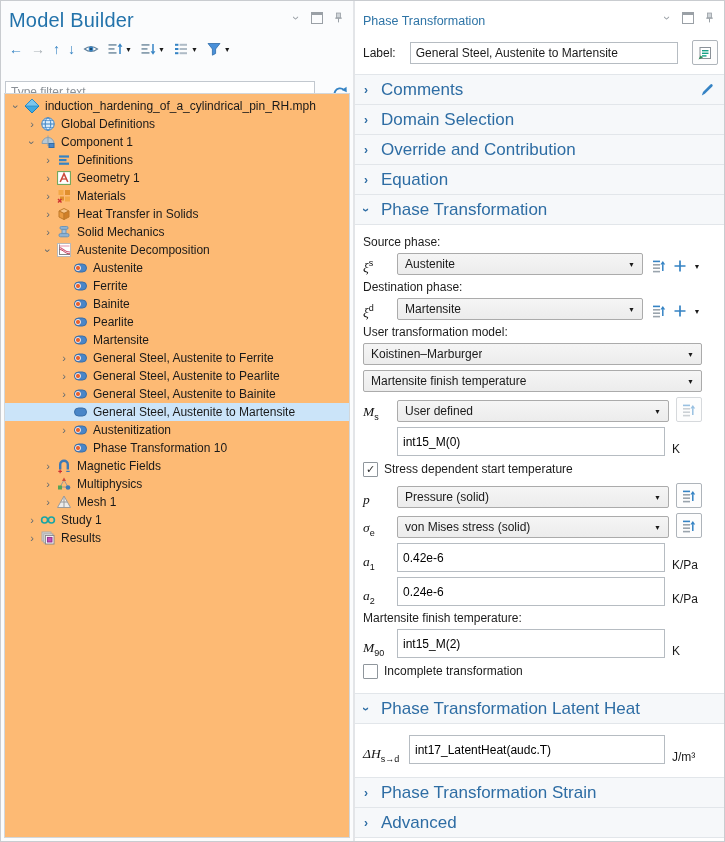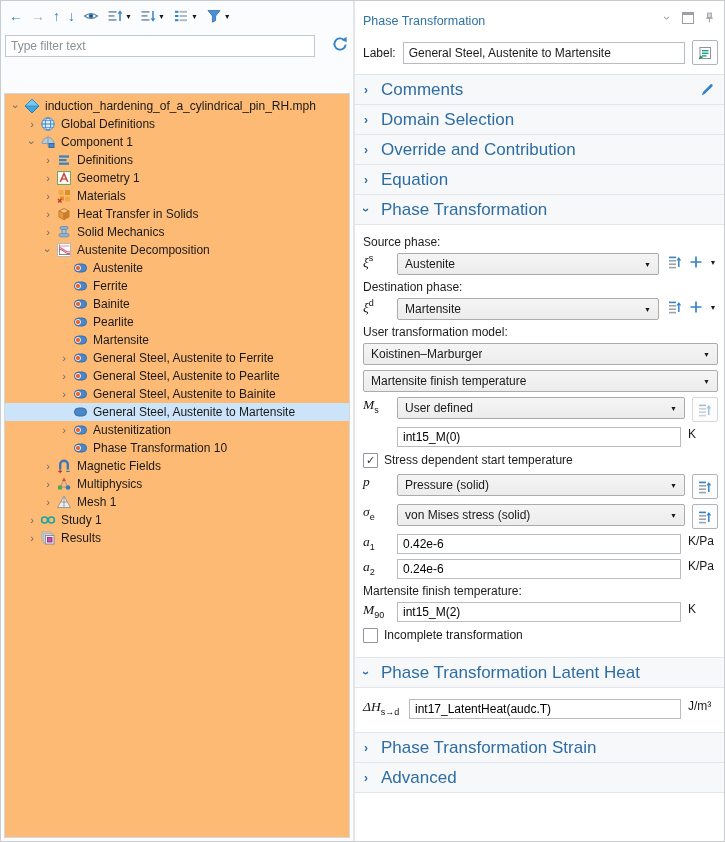--- a/index.html
+++ b/index.html
@@ -20,76 +20,92 @@
   .rot90{display:inline-block;transform:rotate(90deg);}
 
   
   .mb-toolbar{display:flex;align-items:center;gap:4px;padding:5px 6px 6px 6px;}
   .tb-item{display:inline-flex;align-items:center;gap:1px;padding:1px 2px;height:18px;}
   .tb-glyph{font-size:14px;line-height:14px;color:#3583c4;font-weight:bold;}
   .tb-glyph.disabled{color:#a9b0b6;}
   .tb-caret{font-size:7px;color:#1a1a1a;margin-left:1px;}
 
   
-  .mb-filter{display:flex;align-items:flex-start;gap:16px;margin:3px 4px 6px 4px;}
+  .mb-filter{display:flex;align-items:flex-end;gap:16px;margin:16px 4px 6px 4px;}
   .mb-filter input{flex:1;height:20px;border:1px solid #c2c8cf;background:#fff;font:12px "Liberation Sans","DejaVu Sans",sans-serif;padding:0 5px;color:#333;}
   .mb-filter input::placeholder{color:#8b9197;}
   .refresh{width:18px;height:18px;display:inline-flex;}
 
   
   .tree-box{position:absolute;top:92px;left:3px;right:3px;bottom:3px;background:#fdba74;border:1px solid #d2d7db;overflow:hidden;padding-top:3px;}
   .tree-row{height:18px;display:flex;align-items:center;white-space:nowrap;font-size:12px;cursor:default;}
   .tree-row.selected{background:#cbe4f9;}
   .tchev{width:14px;flex:none;text-align:center;color:#5f6a72;font-size:11px;line-height:11px;}
   .ticon{width:16px;height:16px;flex:none;margin:0 5px 0 1px;}
   .ticon svg{display:block;width:16px;height:16px;}
   .tlabel{padding-right:4px;}
 
   
   .set-head{padding:8px 8px 0 8px;position:relative;}
   .set-sub{font-size:12.5px;color:#2e74a6;margin-top:5px;}
-  .label-row{display:flex;align-items:center;gap:7px;margin:12px 6px 9px 8px;}
+  .label-row{display:flex;align-items:center;gap:14px;margin:12px 6px 9px 8px;}
   .label-row .ltxt{flex:none;color:#1a1a1a;}
   .label-row input{flex:1;height:20px;border:1px solid #b6bcc2;font:12px "Liberation Sans","DejaVu Sans",sans-serif;padding:0 5px;color:#1a1a1a;background:#fff;}
   .sqbtn{width:24px;height:23px;flex:none;border:1px solid #aeb4ba;background:#fdfdfd;display:inline-flex;align-items:center;justify-content:center;border-radius:2px;}
   .sqbtn svg{width:16px;height:16px;}
   .sqbtn.disabled{opacity:.5;}
 
   
   .sections{border-top:1px solid #e2e6ea;}
   .sec{height:29px;display:flex;align-items:center;gap:9px;padding:0 9px;background:#f6f8fa;border-bottom:1px solid #e2e6ea;cursor:default;}
   .sec-chev{color:#2e6da4;font-size:12px;line-height:12px;width:8px;font-weight:bold;}
   .sec-title{color:#2e6da4;font-weight:normal;font-size:17px;}
   .sec-right{margin-left:auto;display:inline-flex;width:16px;height:16px;}
   .sec-body{background:#fff;padding:5px 6px 8px 8px;border-bottom:1px solid #e2e6ea;}
 
   .flabel{margin:5px 0 4px 0;line-height:14px;color:#1c1c1c;}
-  .frow{display:flex;align-items:flex-start;margin:0 0 5px 0;}
+  .frow{display:flex;align-items:flex-end;margin:0 16px 5px 0;}
   .fsym{width:34px;flex:none;font-family:"Liberation Serif","DejaVu Serif",serif;font-style:italic;font-size:13.5px;color:#111;}
   .fsym sub,.fsym sup{font-size:9px;font-style:normal;font-family:"Liberation Sans","DejaVu Sans",sans-serif;}
   .fsym.wide{width:46px;}
   .dropdown{flex:1;height:22px;box-sizing:border-box;background:linear-gradient(#f5f5f5,#ececec);border:1px solid #ababab;border-radius:2px;display:flex;align-items:center;padding:0 7px;gap:4px;min-width:0;}
   .dropdown .ddtxt{overflow:hidden;text-overflow:ellipsis;white-space:nowrap;}
   .dd-caret{margin-left:auto;font-size:7px;color:#1a1a1a;flex:none;}
-  .tinput{flex:1;height:20px;box-sizing:border-box;border:1px solid #b6bcc2;background:#fff;font:12px "Liberation Sans","DejaVu Sans",sans-serif;padding:0 5px;min-width:0;}
+  .tinput{flex:1;height:29px;box-sizing:border-box;border:1px solid #b6bcc2;background:#fff;font:12px "Liberation Sans","DejaVu Sans",sans-serif;padding:0 5px;min-width:0;}
   .unit{width:30px;flex:none;margin-left:7px;color:#1a1a1a;}
   .row-icons{display:flex;align-items:center;gap:3px;margin-left:7px;flex:none;}
   .mini{width:18px;height:18px;display:inline-flex;align-items:center;justify-content:center;}
   .mini svg{width:16px;height:16px;}
   .mini.caret{width:10px;font-size:7px;color:#1a1a1a;}
   .cb-row{display:flex;align-items:center;gap:6px;margin:4px 0 6px 0;height:16px;}
   .cbox{width:13px;height:13px;flex:none;border:1px solid #8f969c;background:#fff;display:inline-flex;align-items:center;justify-content:center;font-size:11px;line-height:11px;color:#2b2b2b;border-radius:1px;}
   .ml{margin-left:7px;}
 </style>
 </head>
 <body>
 
 <div class="app">
 
   <aside class="panel panel-left">
+    <div class="panel-head">
+      <h1>Model Builder</h1>
+      <div class="win-icons">
+        <span class="wi">
+            <span class="rot90">›</span>
+          </span>
+        <span class="wi sq"></span>
+        <span class="wi">
+            <svg viewBox="0 0 16 16">
+              <rect x="5.5" y="2.5" width="5" height="6" fill="#cfd4d8" stroke="#9aa0a6"></rect>
+              <line x1="4" y1="8.8" x2="12" y2="8.8" stroke="#9aa0a6" stroke-width="1.5"></line>
+              <line x1="8" y1="9" x2="8" y2="14" stroke="#9aa0a6" stroke-width="1.3"></line>
+            </svg>
+          </span>
+      </div>
+    </div>
 
     <div class="mb-toolbar" id="mb-toolbar">
         <span class="tb-item">
           <span class="tb-glyph">←</span>
         </span>
         <span class="tb-item">
           <span class="tb-glyph disabled">→</span>
         </span>
         <span class="tb-item">
           <span class="tb-glyph">↑</span>

